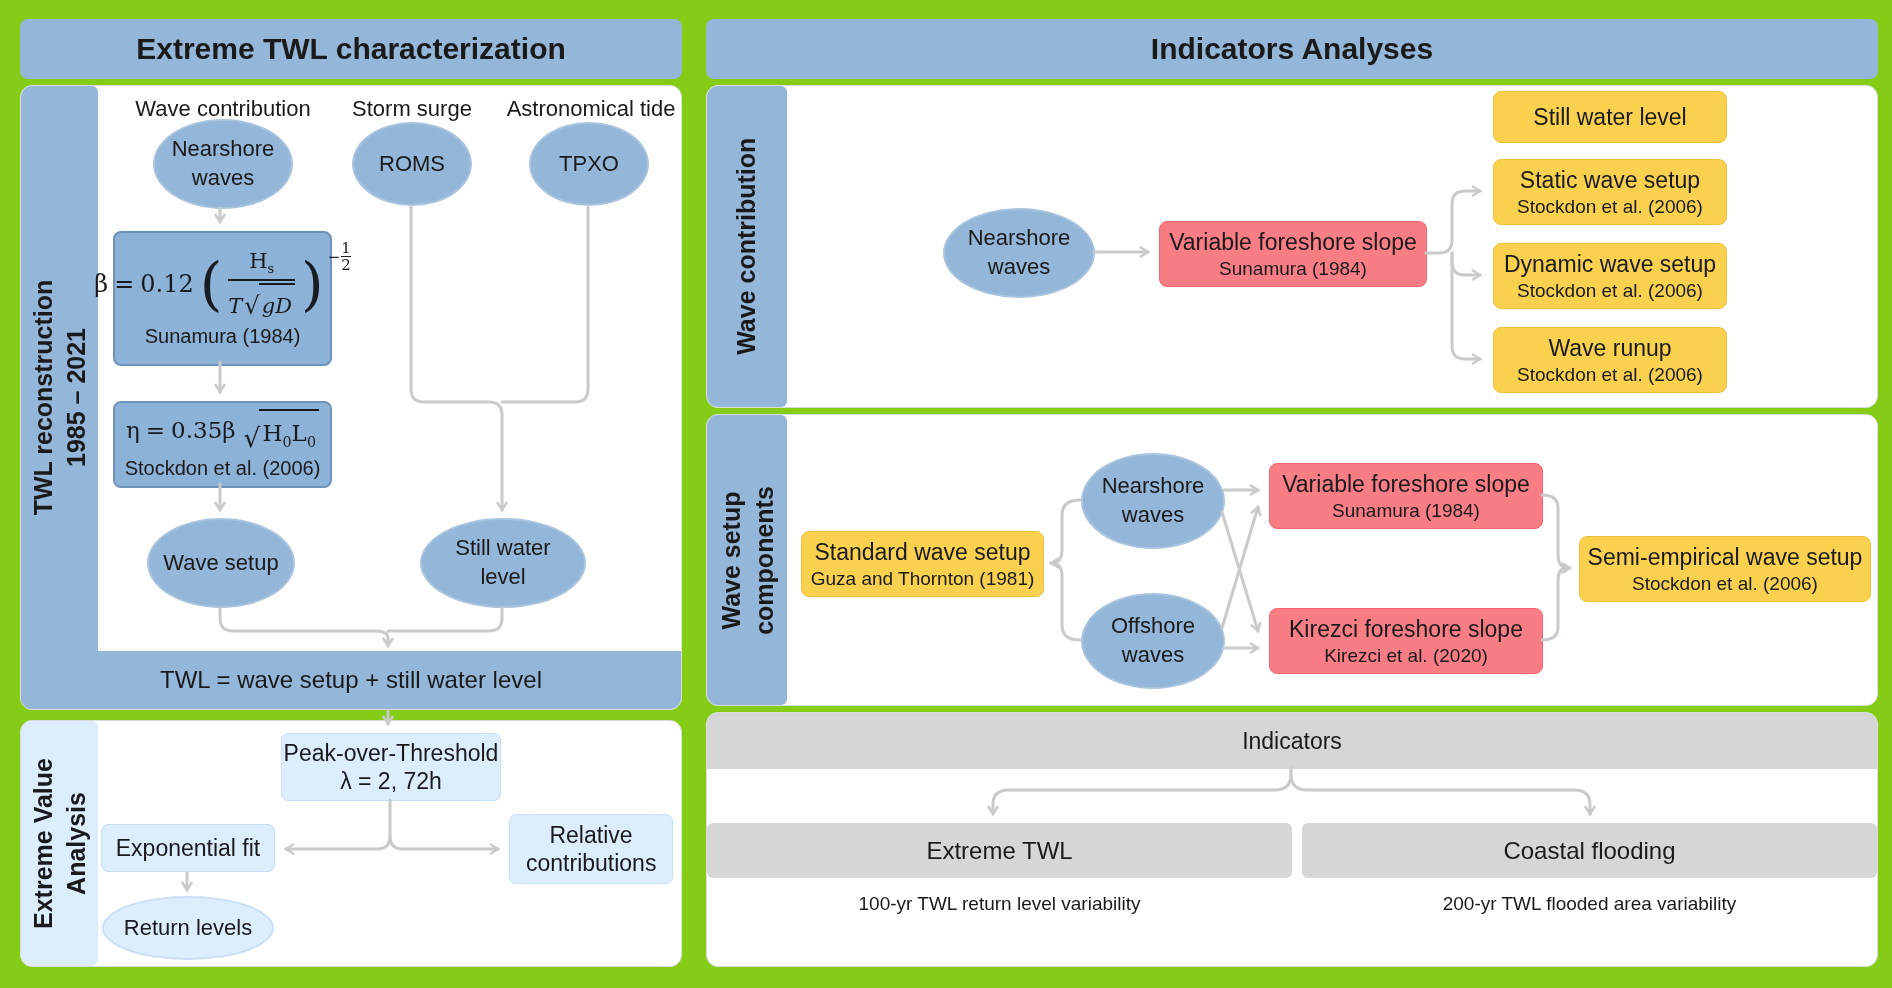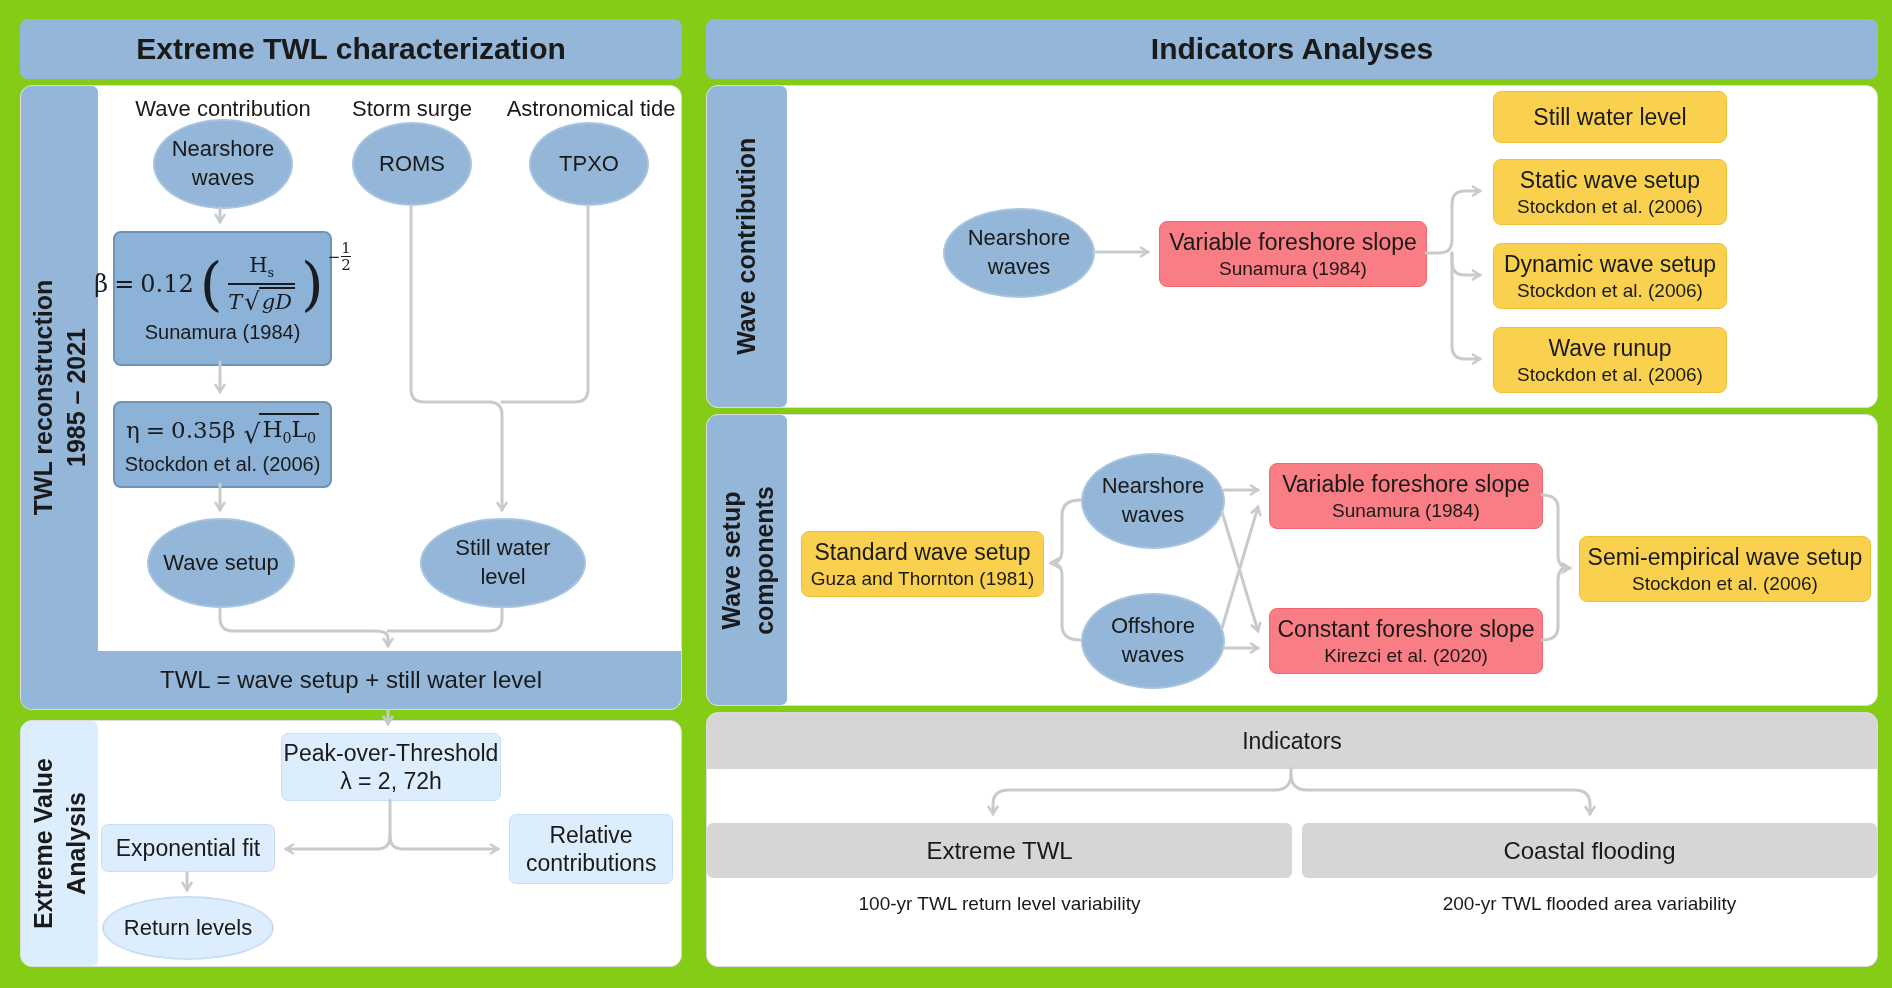--- a/index.html
+++ b/index.html
@@ -46,21 +46,21 @@
   .formula-box{position:absolute;background:var(--formula-blue);border:2px solid var(--formula-border);
                border-radius:8px;display:flex;flex-direction:column;align-items:center;
                justify-content:center;gap:7px;color:#181b20;}
   .frm{font-family:"DejaVu Serif",serif;font-size:24px;display:flex;align-items:center;gap:6px;}
   .ref{font-size:20px;font-family:"Liberation Sans",sans-serif;color:var(--text);}
   .frac{display:inline-flex;flex-direction:column;align-items:center;font-size:21px;}
   .frac .num{padding:0 4px 2px;}
   .frac .den{border-top:2px solid #181b20;padding-top:2px;display:inline-flex;align-items:flex-end;}
   .sqrt{display:inline-flex;align-items:stretch;margin-left:2px;}
   .sqrt .rad{align-self:flex-end;font-size:1.15em;line-height:0.95;}
-  .sqrt .bar{border-top:2px solid #181b20;padding:1px 3px 0;margin-left:-1px;}
+  .sqrt .bar{border-top:2px solid #181b20;padding:9px 3px 0;margin-left:-1px;}
   .paren{font-size:58px;font-weight:200;line-height:0;font-family:"DejaVu Serif",serif;}
   .exp{display:inline-flex;align-items:center;transform:translateY(-27px);font-size:15px;gap:1px;margin-left:-2px;}
   .mfrac{display:inline-flex;flex-direction:column;align-items:center;line-height:1.1;}
   .mfrac .mden{border-top:1.5px solid #181b20;}
   .it{font-style:italic;}
   sub{font-size:0.62em;}
   #wires{position:absolute;left:0;top:0;pointer-events:none;}
   #wires path.conn{fill:none;stroke:var(--arrow);stroke-width:3;stroke-linecap:round;stroke-linejoin:round;}
   #wires marker path{stroke:var(--arrow);stroke-width:2.5;fill:none;}
 </style>
@@ -200,21 +200,21 @@
       <div class="t">Standard wave setup</div>
       <div class="r">Guza and Thornton (1981)</div>
     </div>
     <div class="ellipse" style="left:374px;top:38px;width:144px;height:96px">Nearshore waves</div>
     <div class="ellipse" style="left:374px;top:178px;width:144px;height:96px">Offshore waves</div>
     <div class="node red" style="left:562px;top:48px;width:274px;height:66px">
       <div class="t">Variable foreshore slope</div>
       <div class="r">Sunamura (1984)</div>
     </div>
     <div class="node red" style="left:562px;top:193px;width:274px;height:66px">
-      <div class="t">Constant foreshore slope</div>
+      <div class="t">Kirezci foreshore slope</div>
       <div class="r">Kirezci et al. (2020)</div>
     </div>
     <div class="node yellow" style="left:872px;top:121px;width:292px;height:66px">
       <div class="t">Semi-empirical wave setup</div>
       <div class="r">Stockdon et al. (2006)</div>
     </div>
   </div>
 
   <div class="card" style="left:706px;top:712px;width:1172px;height:255px">
     <div class="strip">

